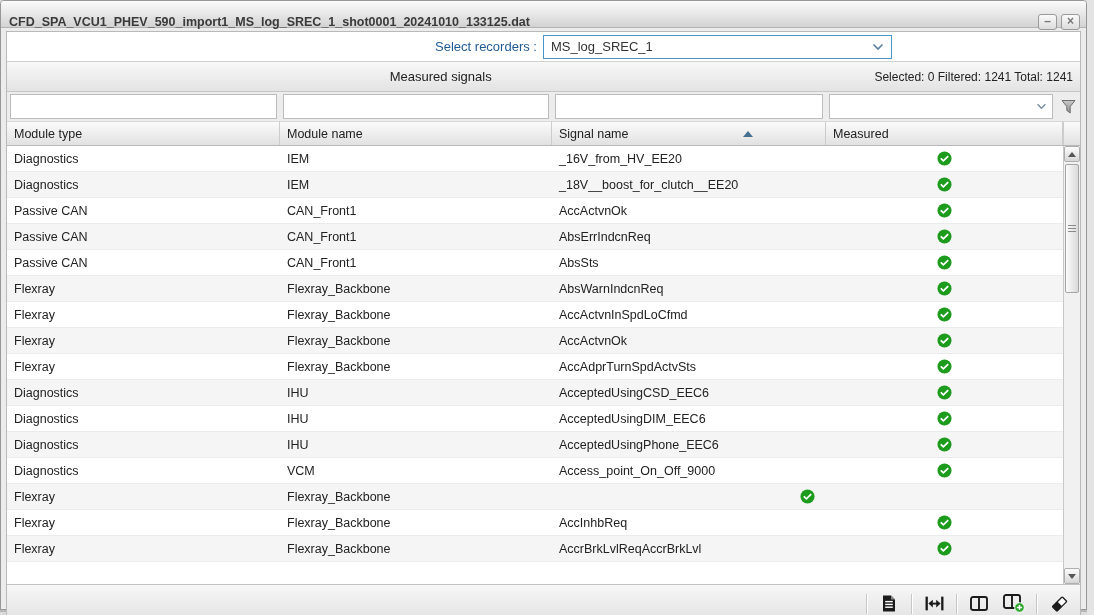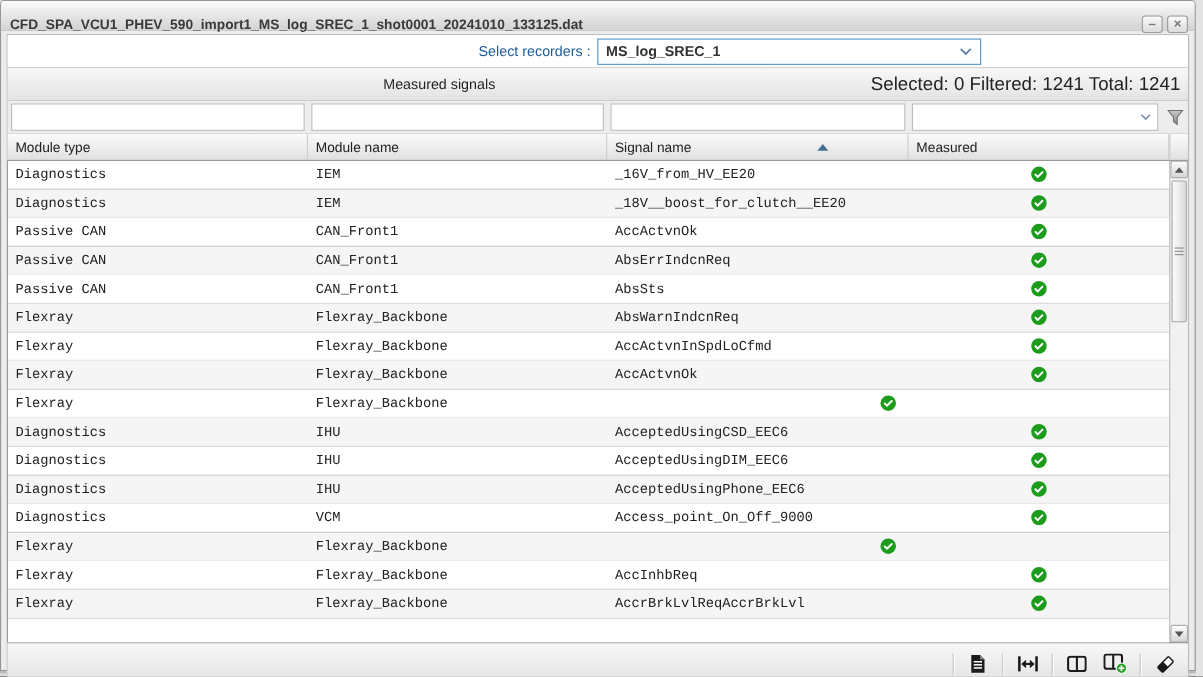--- a/index.html
+++ b/index.html
@@ -36,30 +36,30 @@
   }
 
   
   .recorder-bar { height:29px; display:flex; align-items:center; justify-content:center; background:#fff; }
   .recorder-group { display:flex; align-items:center; transform:translateX(120px); }
   .recorder-label { color:#1f5b94; font-size:13px; margin-right:6px; }
   .recorder-select {
     width:349px; height:24px; border:1px solid #4d94c9; background:#fff;
     display:flex; align-items:center; padding:0 7px; font-size:13px; color:#333;
   }
-  .recorder-select .sel-text { flex:1;font-weight:bold; }
+  .recorder-select .sel-text { flex:1; }
 
   
   .signals-header {
     height:31px; display:flex; align-items:center;
     background:linear-gradient(#f8f8f8,#e3e3e3);
     border-top:1px solid #d0d0d0; border-bottom:1px solid #c6c6c6;
   }
   .sh-title { flex:1; text-align:center; font-size:13px; font-weight:normal; color:#222; }
-  .sh-status { font-size:17px; color:#222; padding-right:7px; white-space:nowrap; }
+  .sh-status { font-size:12px; color:#222; padding-right:7px; white-space:nowrap; }
 
   
   .c1 { width:273px; } .c2 { width:272px; } .c3 { width:274px; } .c4 { flex:1; }
 
   
   .filter-row { height:30px; display:flex; align-items:center; background:#ededed; border-bottom:1px solid #d6d6d6; }
   .fcell { padding:0 3px; height:100%; display:flex; align-items:center; }
   .fcell input {
     width:100%; height:25px; border:1px solid #bcbcbc; background:#fff;
     font-family:"Liberation Sans",sans-serif; font-size:12.5px; padding:0 4px; outline:none;
@@ -80,21 +80,21 @@
   .hcell { display:flex; align-items:center; padding-left:7px; border-right:1px solid #cccccc; position:relative; }
   .hcell:last-child { border-right:none; }
   .hscroll { width:17px; border-left:1px solid #cccccc; }
   .sort-up {
     position:absolute; right:72px; top:9px; width:0; height:0;
     border-left:5px solid transparent; border-right:5px solid transparent;
     border-bottom:6px solid #45708f;
   }
 
   
-  .table-body { position:relative; flex:1; overflow:hidden; background:#000000;font-family:Liberation Mono, monospace; }
+  .table-body { position:relative; flex:1; overflow:hidden; background:#7dd3fc; }
   .rows { width:calc(100% - 17px); }
   .trow { height:26px; display:flex; align-items:center; font-size:12.5px; color:#222; background:#fff; border-bottom:1px solid #ececec; }
   .trow.alt { background:#f5f5f5; }
   .tcell { padding-left:7px; white-space:nowrap; overflow:hidden; }
   .tcell.c4 { display:flex; justify-content:center; padding-left:0; }
   .check { width:15px; height:15px; display:block; }
 
   
   .vscroll {
     position:absolute; top:0; right:0; bottom:0; width:17px;
@@ -303,20 +303,21 @@
               <svg class="check" viewBox="0 0 16 16">
                 <circle cx="8" cy="8" r="7.5" fill="#1d9b1d"></circle>
                 <path d="M4.6 8.3l2.2 2.2 4.6-4.6" stroke="#fff" stroke-width="1.9" fill="none" stroke-linecap="round"></path>
               </svg>
             </div>
           </div>
 
           <div class="trow">
             <div class="tcell c1">Flexray</div>
             <div class="tcell c2">Flexray_Backbone</div>
+            <div class="tcell c3">AccAdprTurnSpdActvSts</div>
             <div class="tcell c4">
               <svg class="check" viewBox="0 0 16 16">
                 <circle cx="8" cy="8" r="7.5" fill="#1d9b1d"></circle>
                 <path d="M4.6 8.3l2.2 2.2 4.6-4.6" stroke="#fff" stroke-width="1.9" fill="none" stroke-linecap="round"></path>
               </svg>
             </div>
           </div>
 
           <div class="trow alt">
             <div class="tcell c1">Diagnostics</div>

